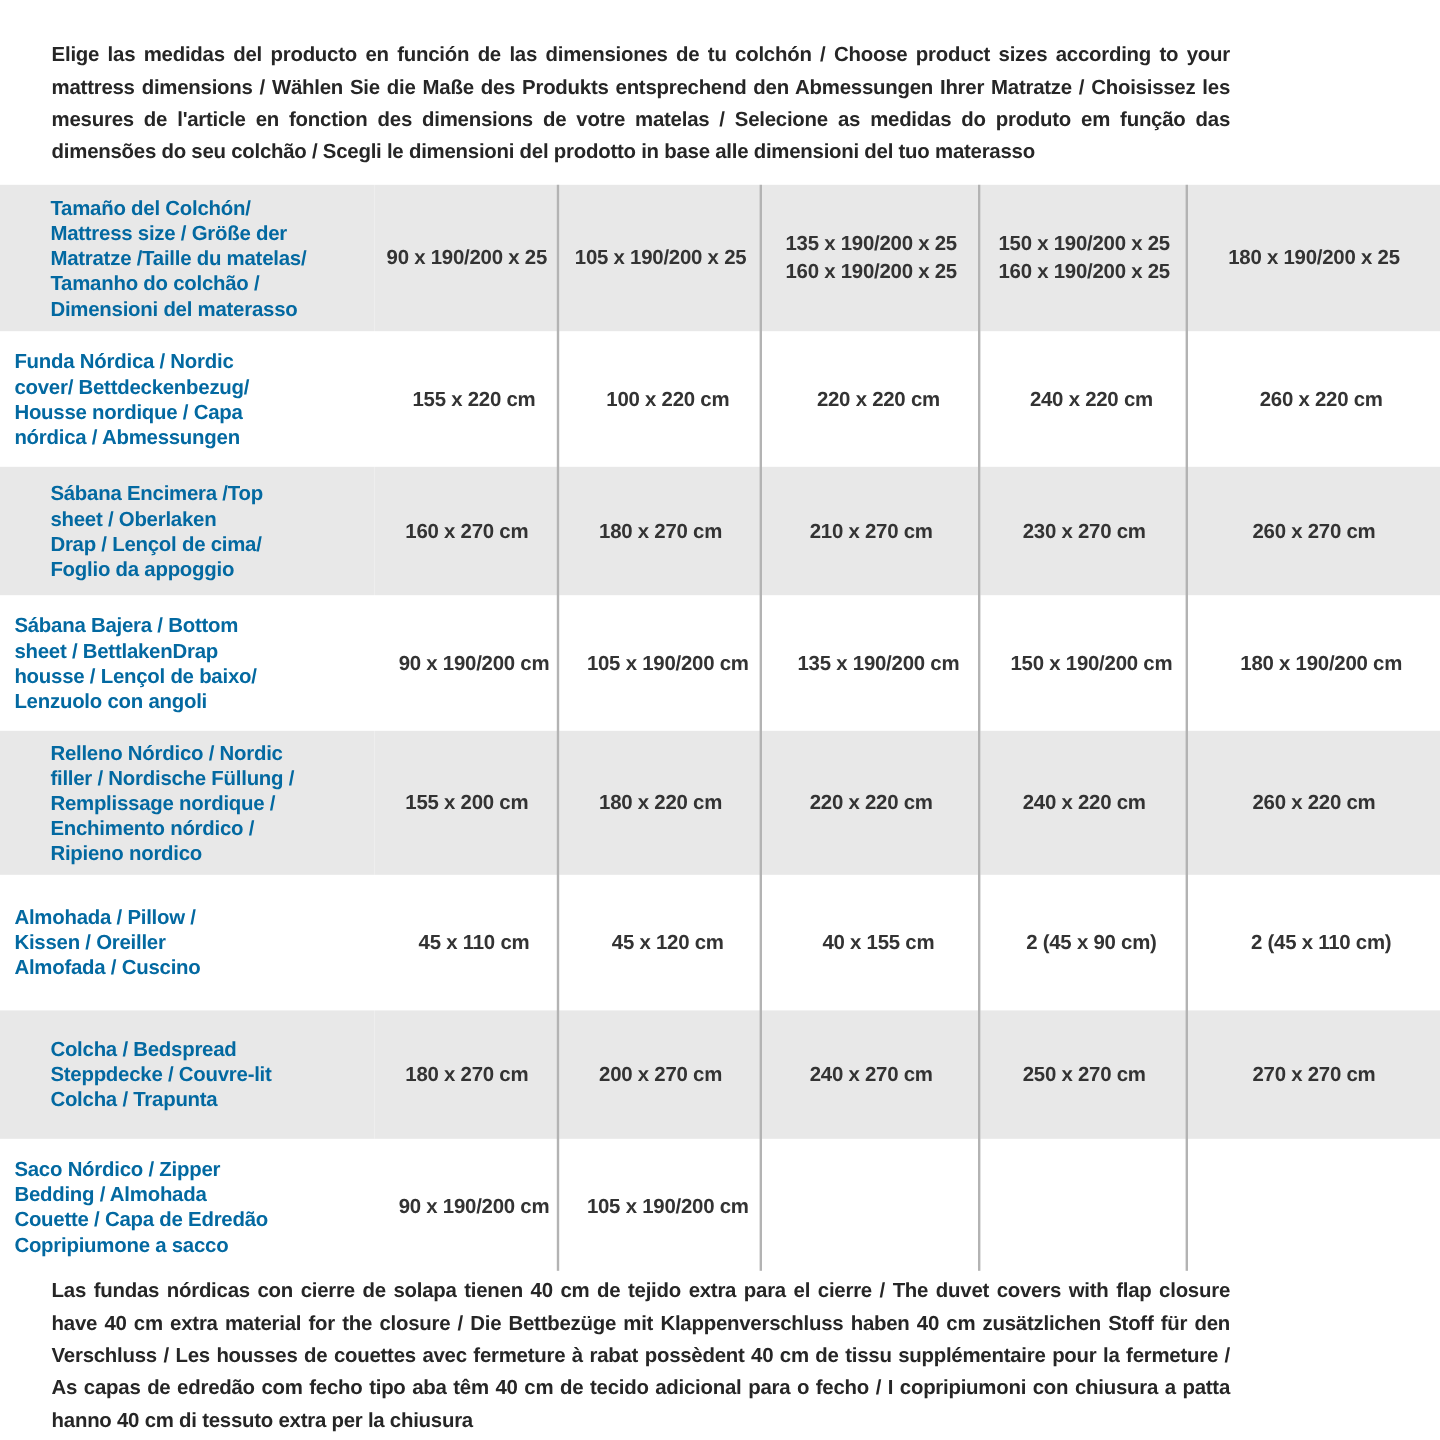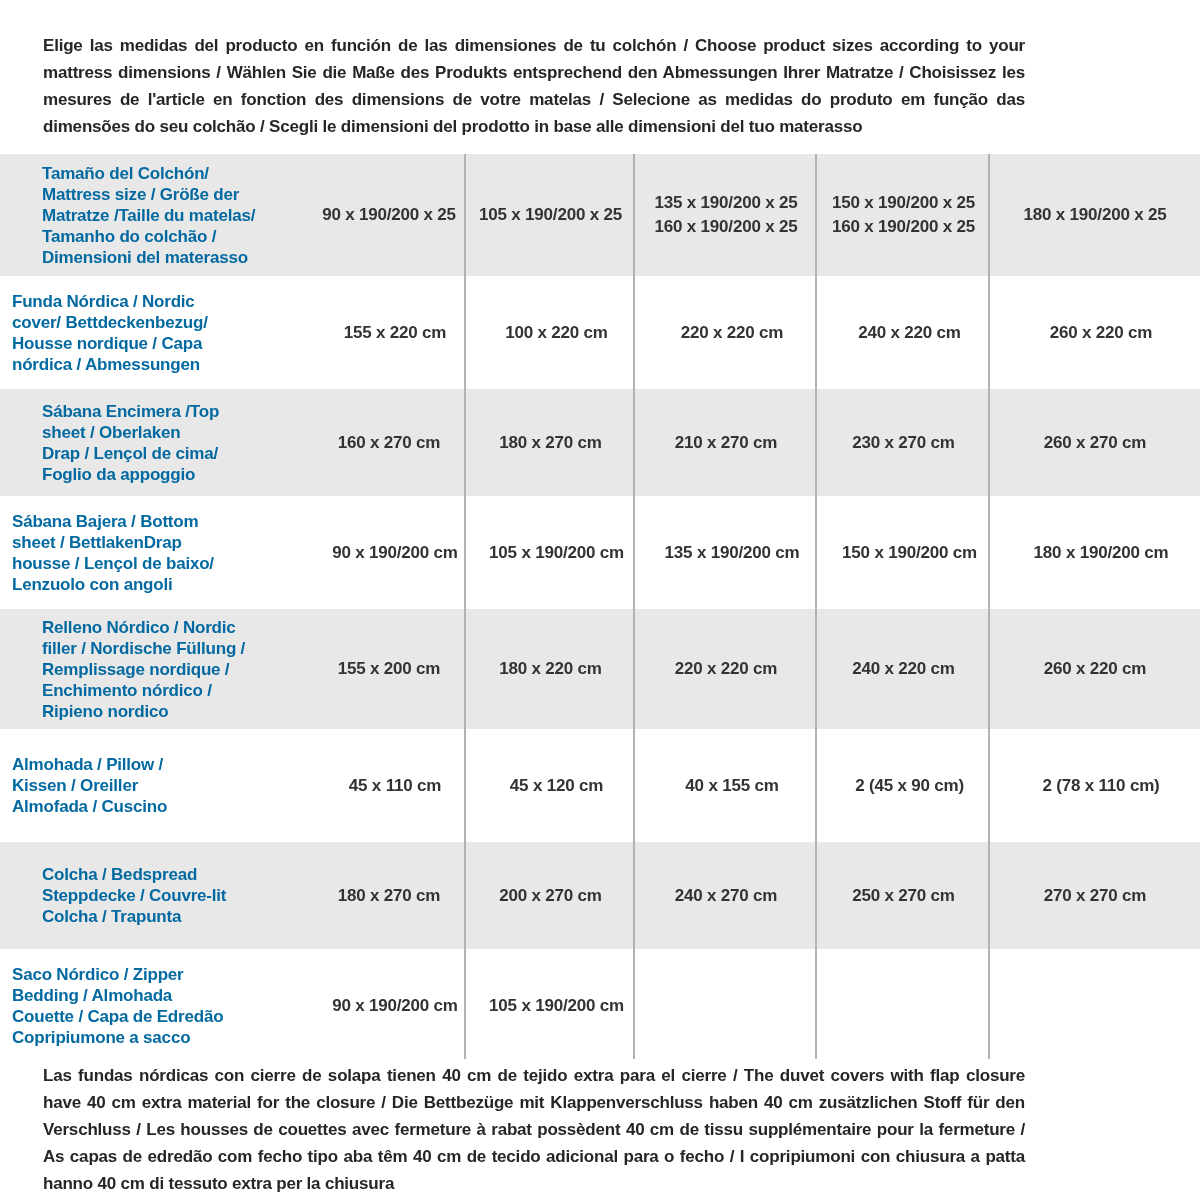--- a/index.html
+++ b/index.html
@@ -218,21 +218,21 @@
             <td class="size-cell">
               <div>45 x 120 cm</div>
             </td>
             <td class="size-cell">
               <div>40 x 155 cm</div>
             </td>
             <td class="size-cell">
               <div>2 (45 x 90 cm)</div>
             </td>
             <td class="size-cell">
-              <div>2 (78 x 110 cm)</div>
+              <div>2 (45 x 110 cm)</div>
             </td>
           </tr>
           <tr class="gray">
             <td class="label-cell">
               <div>Colcha / Bedspread</div>
               <div>Steppdecke / Couvre-lit</div>
               <div>Colcha / Trapunta</div>
             </td>
             <td class="size-cell">
               <div>180 x 270 cm</div>

